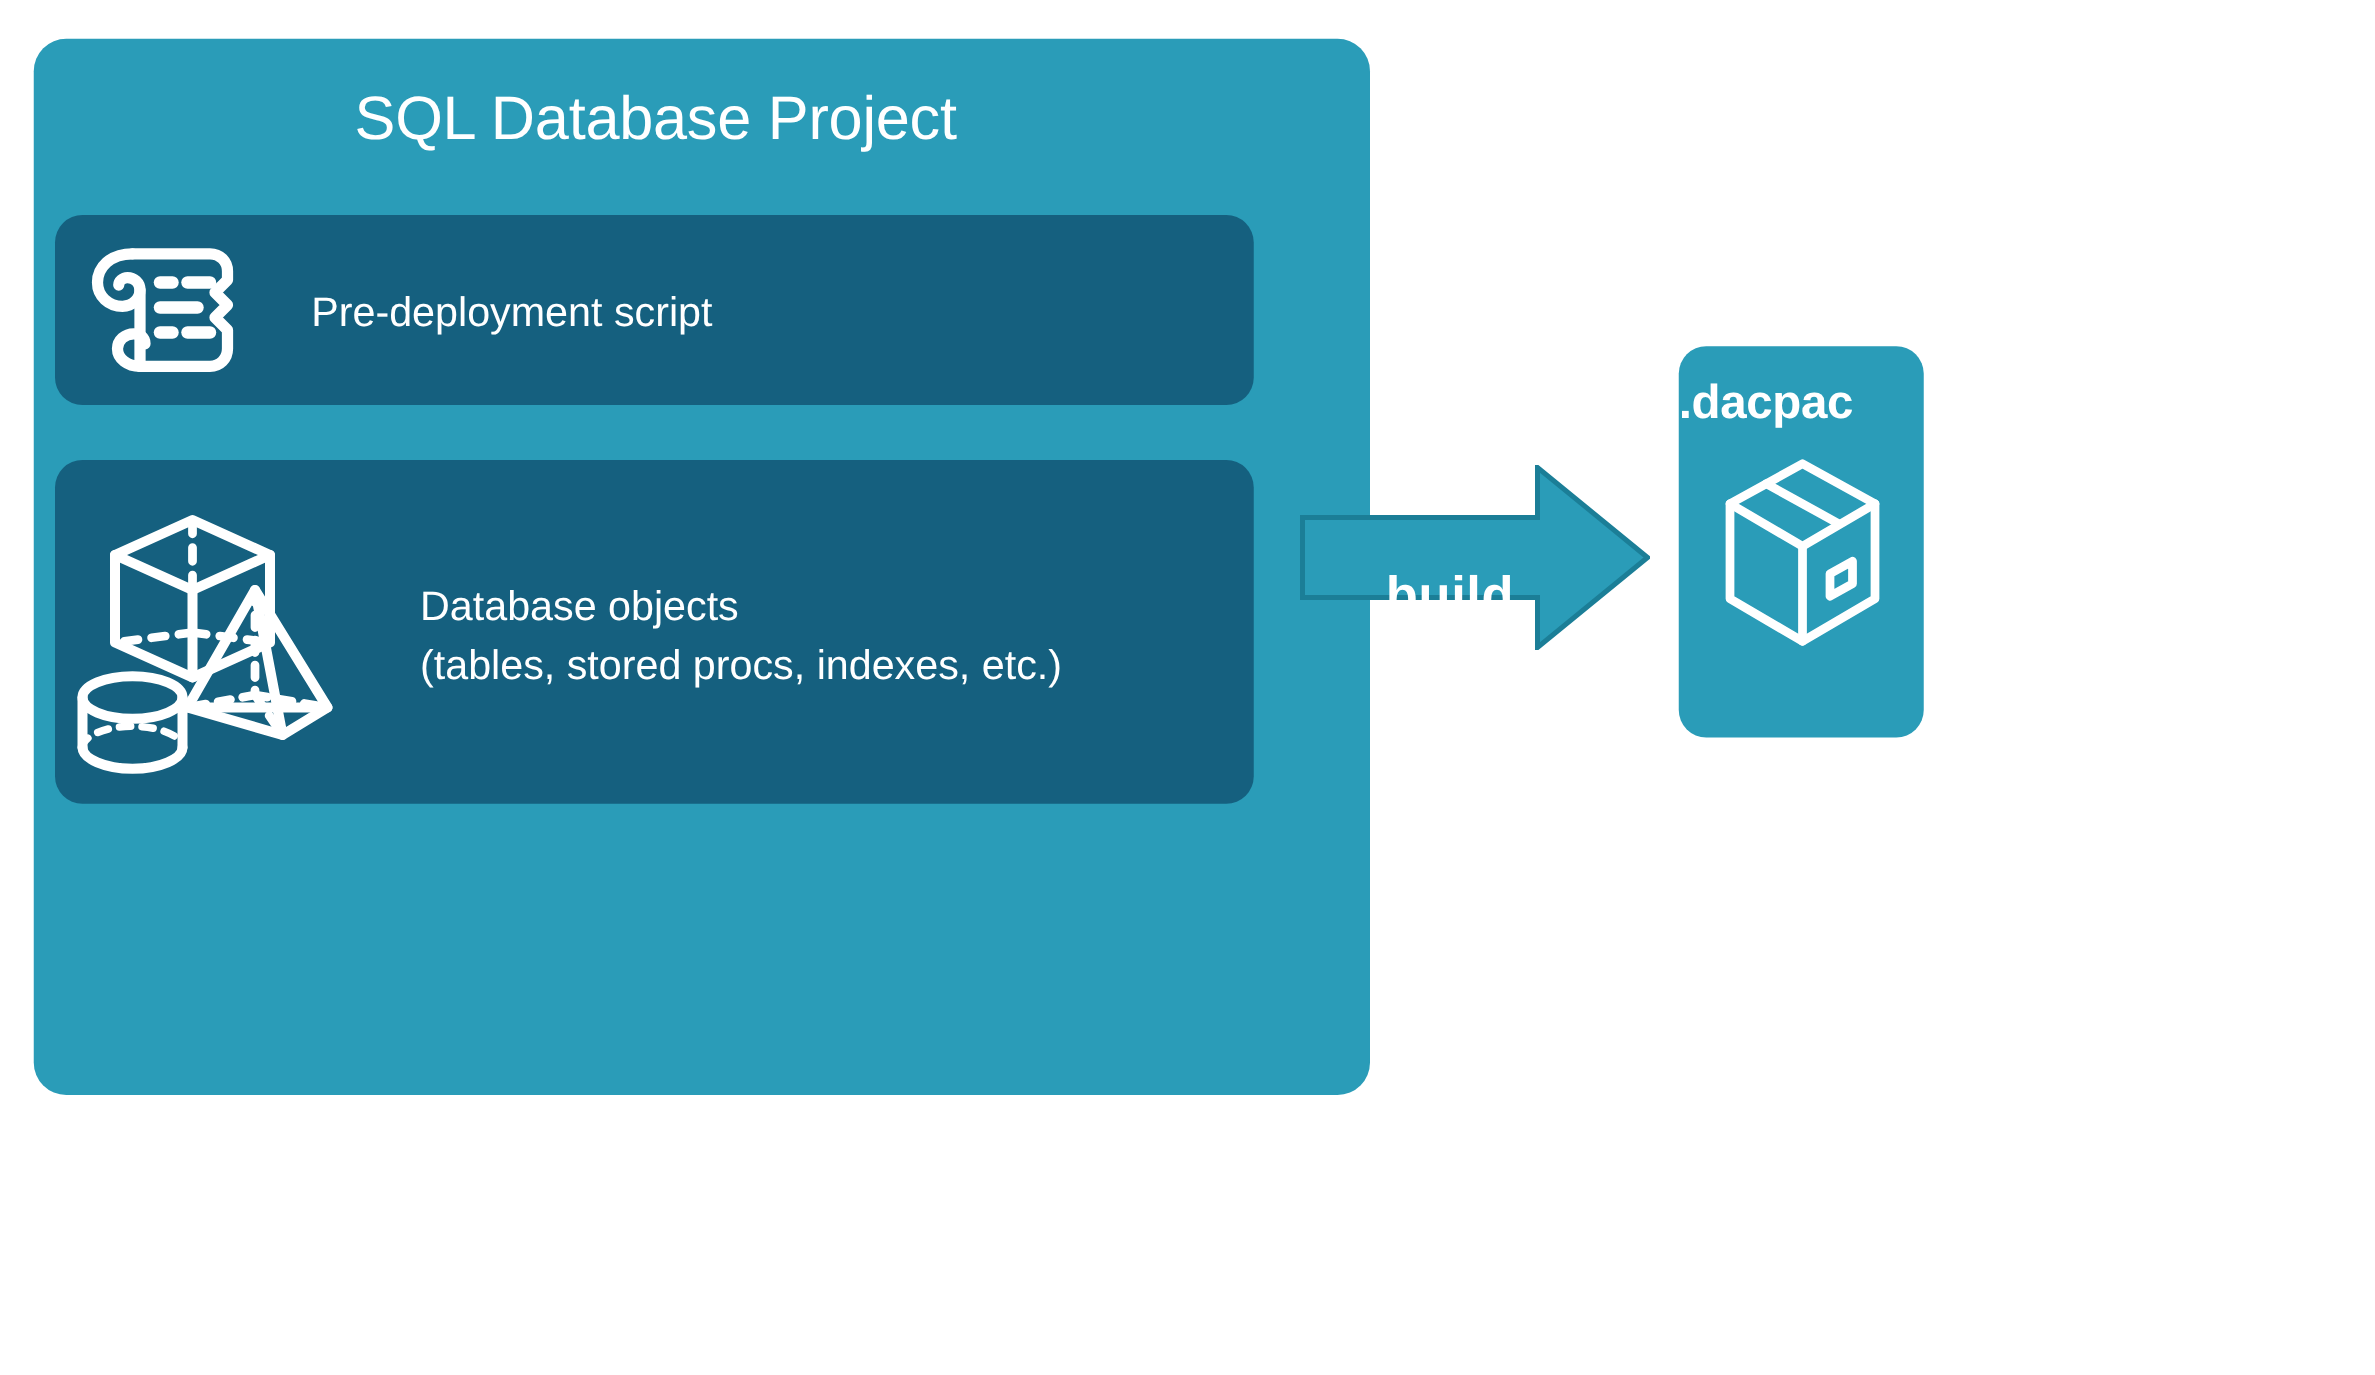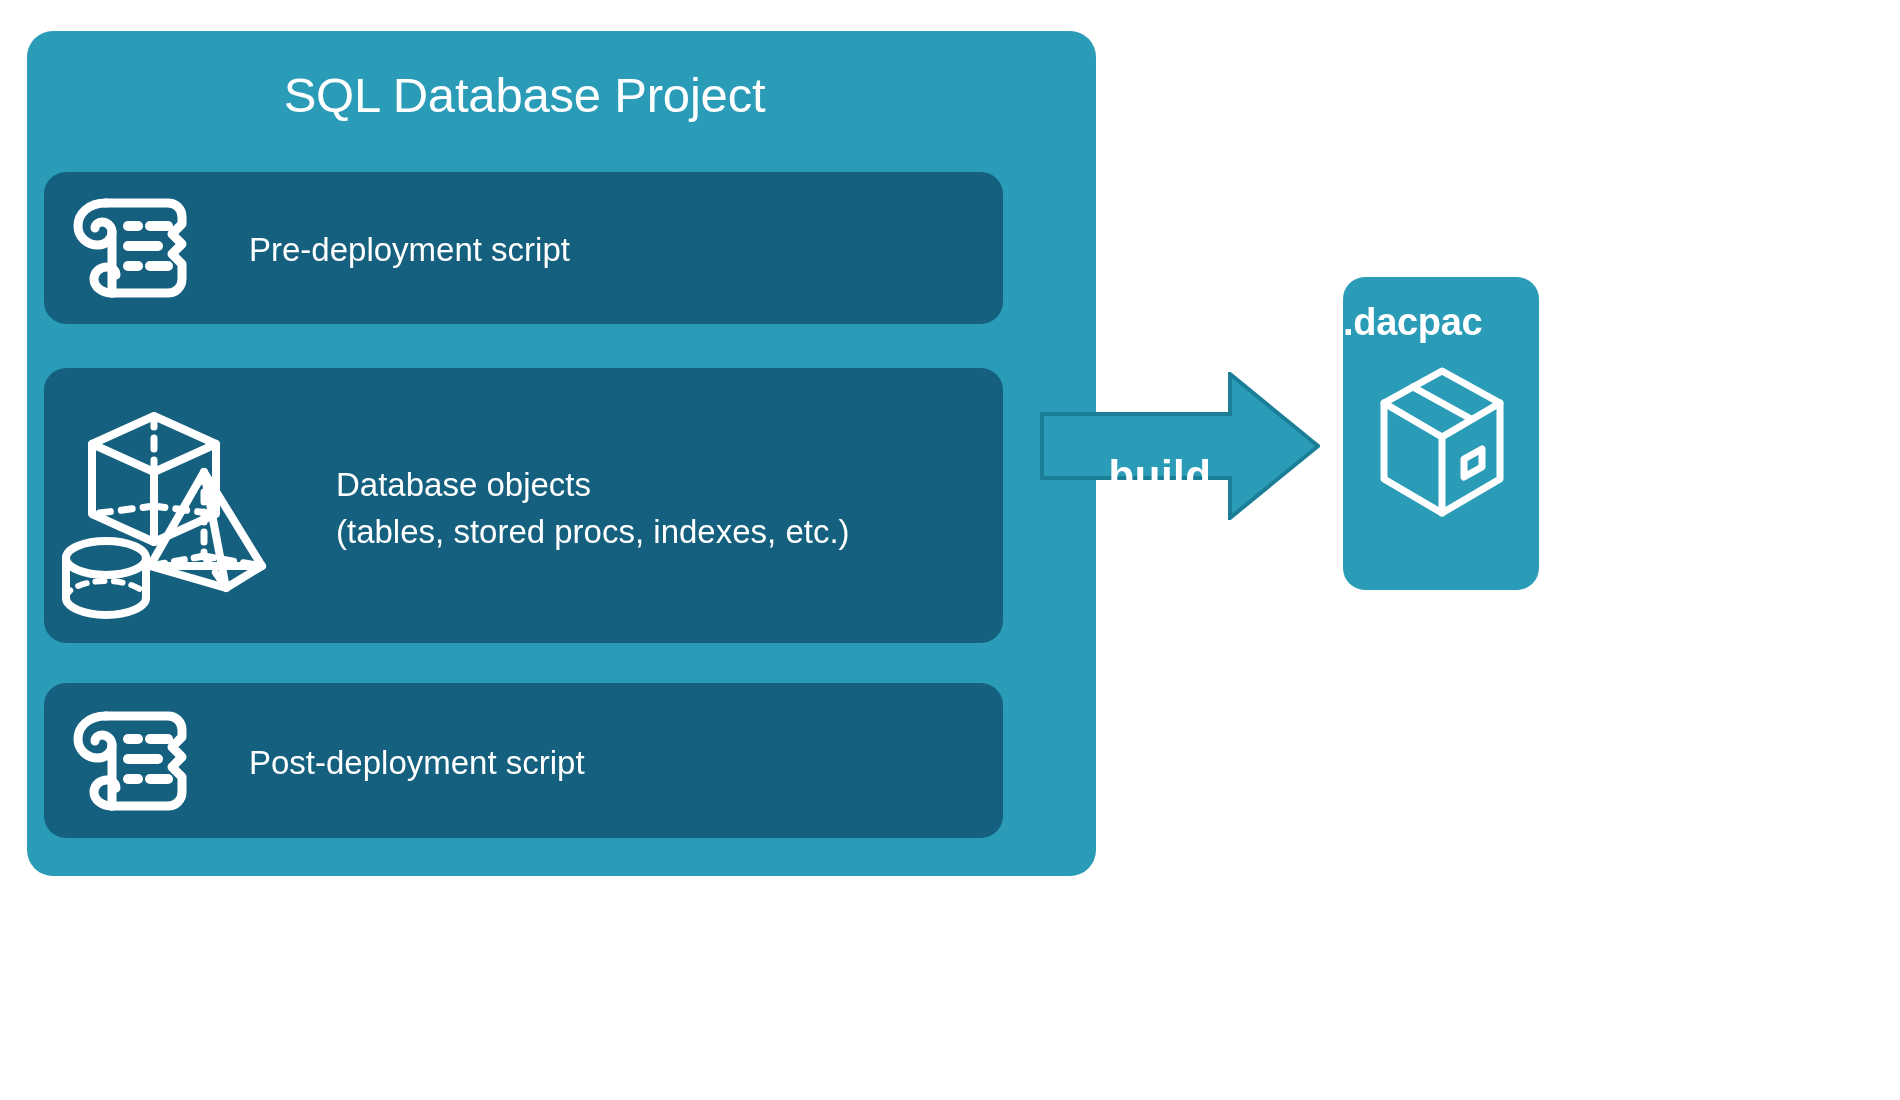--- a/index.html
+++ b/index.html
@@ -196,37 +196,20 @@
           <path d="M56 32 L66 32" stroke-width="10"></path>
           <path d="M78 32 L96 32" stroke-width="10"></path>
           <path d="M56 52 L86 52" stroke-width="10"></path>
           <path d="M56 72 L66 72" stroke-width="10"></path>
           <path d="M78 72 L96 72" stroke-width="10"></path>
         </svg>
       </span>
       <div class="card-label label-pre">Pre-deployment script</div>
     </div>
 
-    <div class="card card-post">
-      <span class="card-icon icon-scroll-post">
-        <svg width="122" height="108" viewBox="0 0 122 108" fill="none" stroke="#ffffff" stroke-width="9" stroke-linecap="round" stroke-linejoin="round">
-          <path d="M34 9 C16 9 6 20 6 32 C6 43 15 51 26 51 C34 51 40 45 40 38 C40 32 35 28 30 28 C26 28 23 31 23 34"></path>
-          <path d="M34 9 L96 9 C104 9 110 15 110 23 L110 30 L100 40 L110 50 L100 60 L110 70 L110 85
-                   C110 93 104 99 96 99 L40 99"></path>
-          <path d="M40 38 L40 99"></path>
-          <path d="M40 99 C30 99 22 93 22 85 C22 78 28 73 35 73 C40 73 44 76 44 81"></path>
-          <path d="M56 32 L66 32" stroke-width="10"></path>
-          <path d="M78 32 L96 32" stroke-width="10"></path>
-          <path d="M56 52 L86 52" stroke-width="10"></path>
-          <path d="M56 72 L66 72" stroke-width="10"></path>
-          <path d="M78 72 L96 72" stroke-width="10"></path>
-        </svg>
-      </span>
-      <div class="card-label label-post">Post-deployment script</div>
-    </div>
 
   </div>
 
   <span class="build-arrow">
     <svg width="280" height="148" viewBox="0 0 280 148">
       <path d="M2 42 L190 42 L190 2 L278 74 L190 146 L190 106 L2 106 Z" fill="#2a9cb8" stroke="#1b7e97" stroke-width="4" stroke-linejoin="miter"></path>
     </svg>
   </span>
   <div class="build-label">build</div>
 

